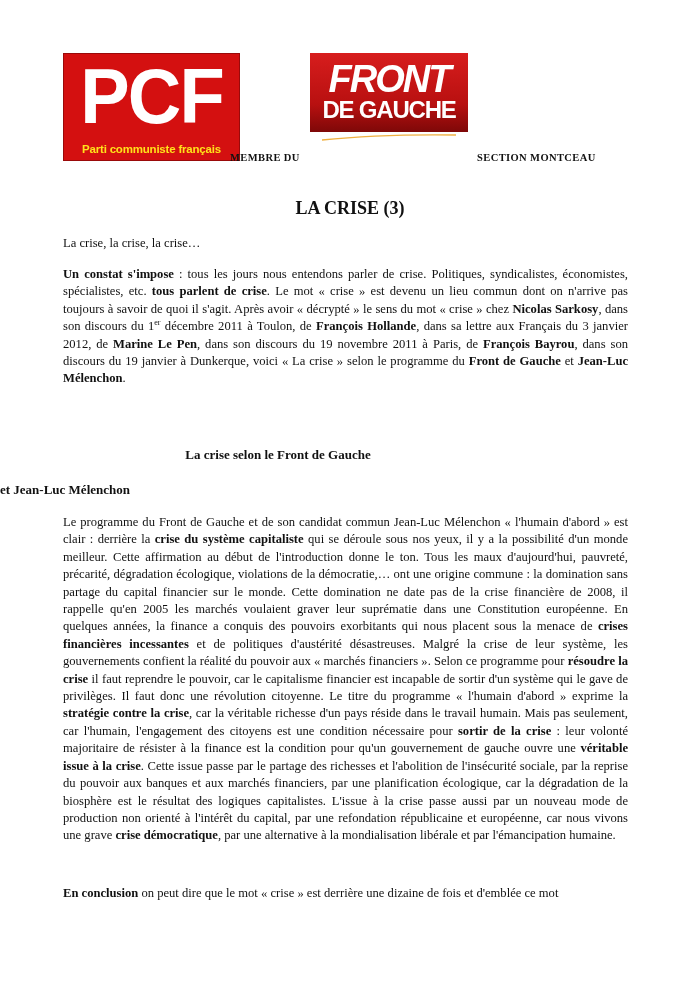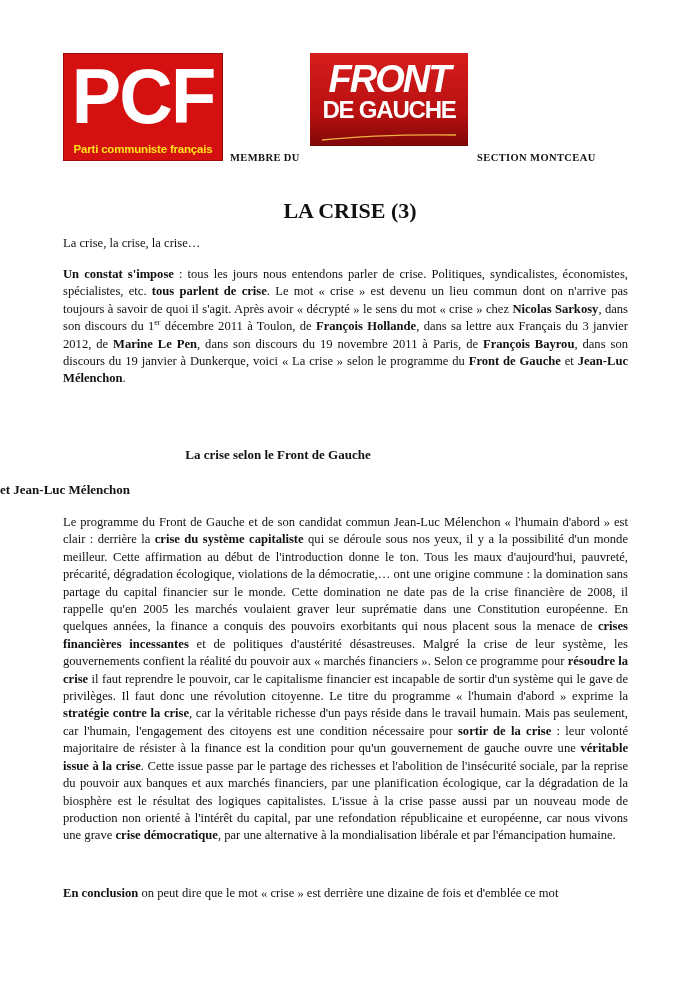--- a/index.html
+++ b/index.html
@@ -1,50 +1,50 @@
 <!DOCTYPE html>
 <html><head>
   <meta charset="utf-8">
   <style>
     html, body { margin: 0; padding: 0; background: #ffffff; }
     body { width: 700px; height: 990px; position: relative; overflow: hidden;
            font-family: "Liberation Serif", "DejaVu Serif", serif; color: #111; }
     .abs { position: absolute; }
 
     
-    .pcf-logo { left: 63px; top: 53px; width: 160px; height: 108px; background: #d41010;
+    .pcf-logo { left: 63px; top: 53px; width: 177px; height: 108px; background: #d41010;
                 border: 1px solid #9a0a0a; box-sizing: border-box; }
     .pcf-letters { position: absolute; left: 0; right: 0; top: 2px; text-align: center;
                    font-family: "Liberation Sans", "DejaVu Sans", sans-serif; font-weight: bold;
                    color: #ffffff; font-size: 78px; line-height: 80px; letter-spacing: -2px;
                    transform: scaleX(0.95); }
     .pcf-sub { position: absolute; left: 6px; right: 6px; bottom: 5px; text-align: center;
                font-family: "Liberation Sans", "DejaVu Sans", sans-serif; font-weight: bold;
                color: #ffe21a; font-size: 11.5px; white-space: nowrap; letter-spacing: -0.2px; margin-top: 39px; }
 
-    .fdg-logo { left: 310px; top: 53px; width: 158px; height: 93px;
+    .fdg-logo { left: 310px; top: 53px; width: 158px; height: 79px;
                 background: linear-gradient(180deg, #d71d1d 0%, #b81010 65%, #7e0808 100%);
                 box-sizing: border-box; }
     .fdg-front { position: absolute; left: 0; right: 0; top: 6px; text-align: center;
                  font-family: "Liberation Sans", "DejaVu Sans", sans-serif; font-weight: bold;
                  font-style: italic; color: #ffffff; font-size: 38px; line-height: 40px;
                  letter-spacing: -2px; }
     .fdg-gauche { position: absolute; left: 0; right: 0; top: 44px; text-align: center;
                   font-family: "Liberation Sans", "DejaVu Sans", sans-serif; font-weight: bold;
                   color: #ffffff; font-size: 24px; line-height: 26px; letter-spacing: -1.2px; }
     .fdg-swoosh { position: absolute; left: 10px; right: 10px; top: 80px; height: 8px; }
 
     .hdr-text { font-family: "Liberation Serif", "DejaVu Serif", serif; font-weight: bold;
                 font-size: 10.5px; letter-spacing: 0.4px; color: #111; }
     .membre { left: 230px; top: 152px; }
     .section { left: 477px; top: 152px; }
 
     
     .title { left: 0; width: 700px; top: 198px; text-align: center; font-weight: bold;
-             font-size: 22px; }
+             font-size: 18px; }
 
     .para { left: 63px; width: 565px; font-size: 12.6px; line-height: 17.4px;
             text-align: justify; }
     .para b { font-weight: bold; }
     .intro { top: 235px; }
     .p1 { top: 266px; }
     .sub1 { left: 0; width: 556px; top: 447px; text-align: center; font-weight: bold; font-size: 13px; }
     .sub2 { left: 0; width: 700px; top: 482px; text-align: left; font-weight: bold; font-size: 13px; }
     .p2 { top: 514px; }
     .p3 { top: 885px; }

